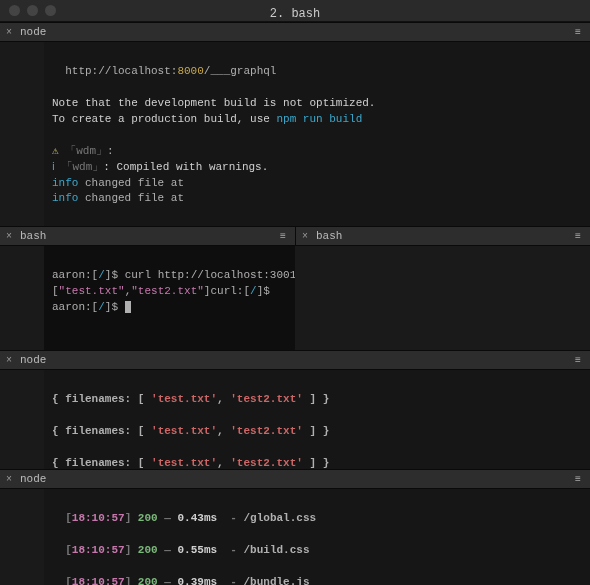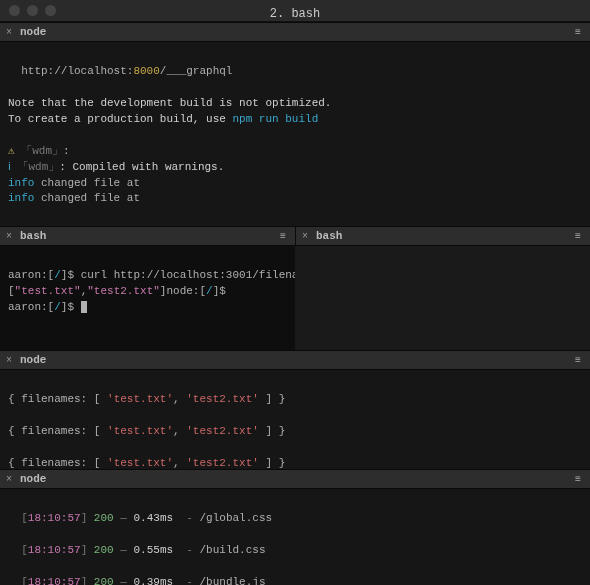--- a/index.html
+++ b/index.html
@@ -37,30 +37,31 @@
     align-items: center;
     border-top: 1px solid #0a0a0a;
     border-bottom: 1px solid #0a0a0a;
   }
   .pane-tabbar-right {
     border-left: 1px solid #0a0a0a;
   }
   .pane-close {
     color: #999; padding: 0 6px; cursor: pointer; font-size: 10px;
   }
-  .pane-title { color: #bbb; padding-left: 2px; font-weight: bold; }
+  .pane-title { color: #bbb; padding-left: 2px; }
   .pane-spacer { flex: 1; }
   .pane-menu { padding: 0 8px; color: #aaa; letter-spacing: 1px; font-size: 10px; cursor: pointer; }
 
   
   .pane-body {
     padding: 6px 8px;
     line-height: 1.45;
     white-space: pre;
     overflow: hidden;
+    margin-left: 44px;
   }
   .pane-body.dark { background: #161616; }
   .pane-body.darker { background: #0e0e0e; }
 
   
   .c-yellow { color: #c9a94b; }
   .c-cyan { color: #3ba8cc; }
   .c-magenta { color: #c678ad; }
   .c-white { color: #d0d0d0; }
   .c-yellow2 { color: #d0c56b; }
@@ -74,21 +75,21 @@
 
   
   #pane1-body { height: 184px; }
   #row2 { height: 124px; display: flex; }
   #row2 .col { width: 50%; display: flex; flex-direction: column; }
   #row2 .col + .col .pane-tabbar { border-left: 1px solid #0a0a0a; }
   #row2 .pane-body { height: 104px; }
   #pane3-body { height: 99px; }
   #pane4-body { height: 101px; }
 
-  .logline { display: block; }
+  .logline { display: block; font-weight: bold; }
 </style>
 </head>
 <body>
 
 <div class="titlebar">
   <div class="traffic-lights">
     <span class="tl"></span>
     <span class="tl"></span>
     <span class="tl"></span>
   </div>
@@ -122,21 +123,21 @@
 <div id="row2">
   <div class="col">
     <div class="pane-tabbar">
       <span class="pane-close">×</span>
       <span class="pane-title">bash</span>
       <span class="pane-spacer"></span>
       <span class="pane-menu">≡</span>
     </div>
     <div class="pane-body darker">
 <span><span>aaron:[</span><span class="c-cyan">/</span><span>]$ curl http://localhost:3001/filenames</span></span>
-<span><span>[</span><span class="c-magenta">"test.txt"</span><span>,</span><span class="c-magenta">"test2.txt"</span><span>]node:[</span><span class="c-cyan">/</span><span>]$</span></span>
+<span><span>[</span><span class="c-magenta">"test.txt"</span><span>,</span><span class="c-magenta">"test2.txt"</span><span>]curl:[</span><span class="c-cyan">/</span><span>]$</span></span>
 <span><span>aaron:[</span><span class="c-cyan">/</span><span>]$ </span><span class="cursor-block"></span></span>
     </div>
   </div>
   <div class="col">
     <div class="pane-tabbar pane-tabbar-right">
       <span class="pane-close">×</span>
       <span class="pane-title">bash</span>
       <span class="pane-spacer"></span>
       <span class="pane-menu">≡</span>
     </div>

